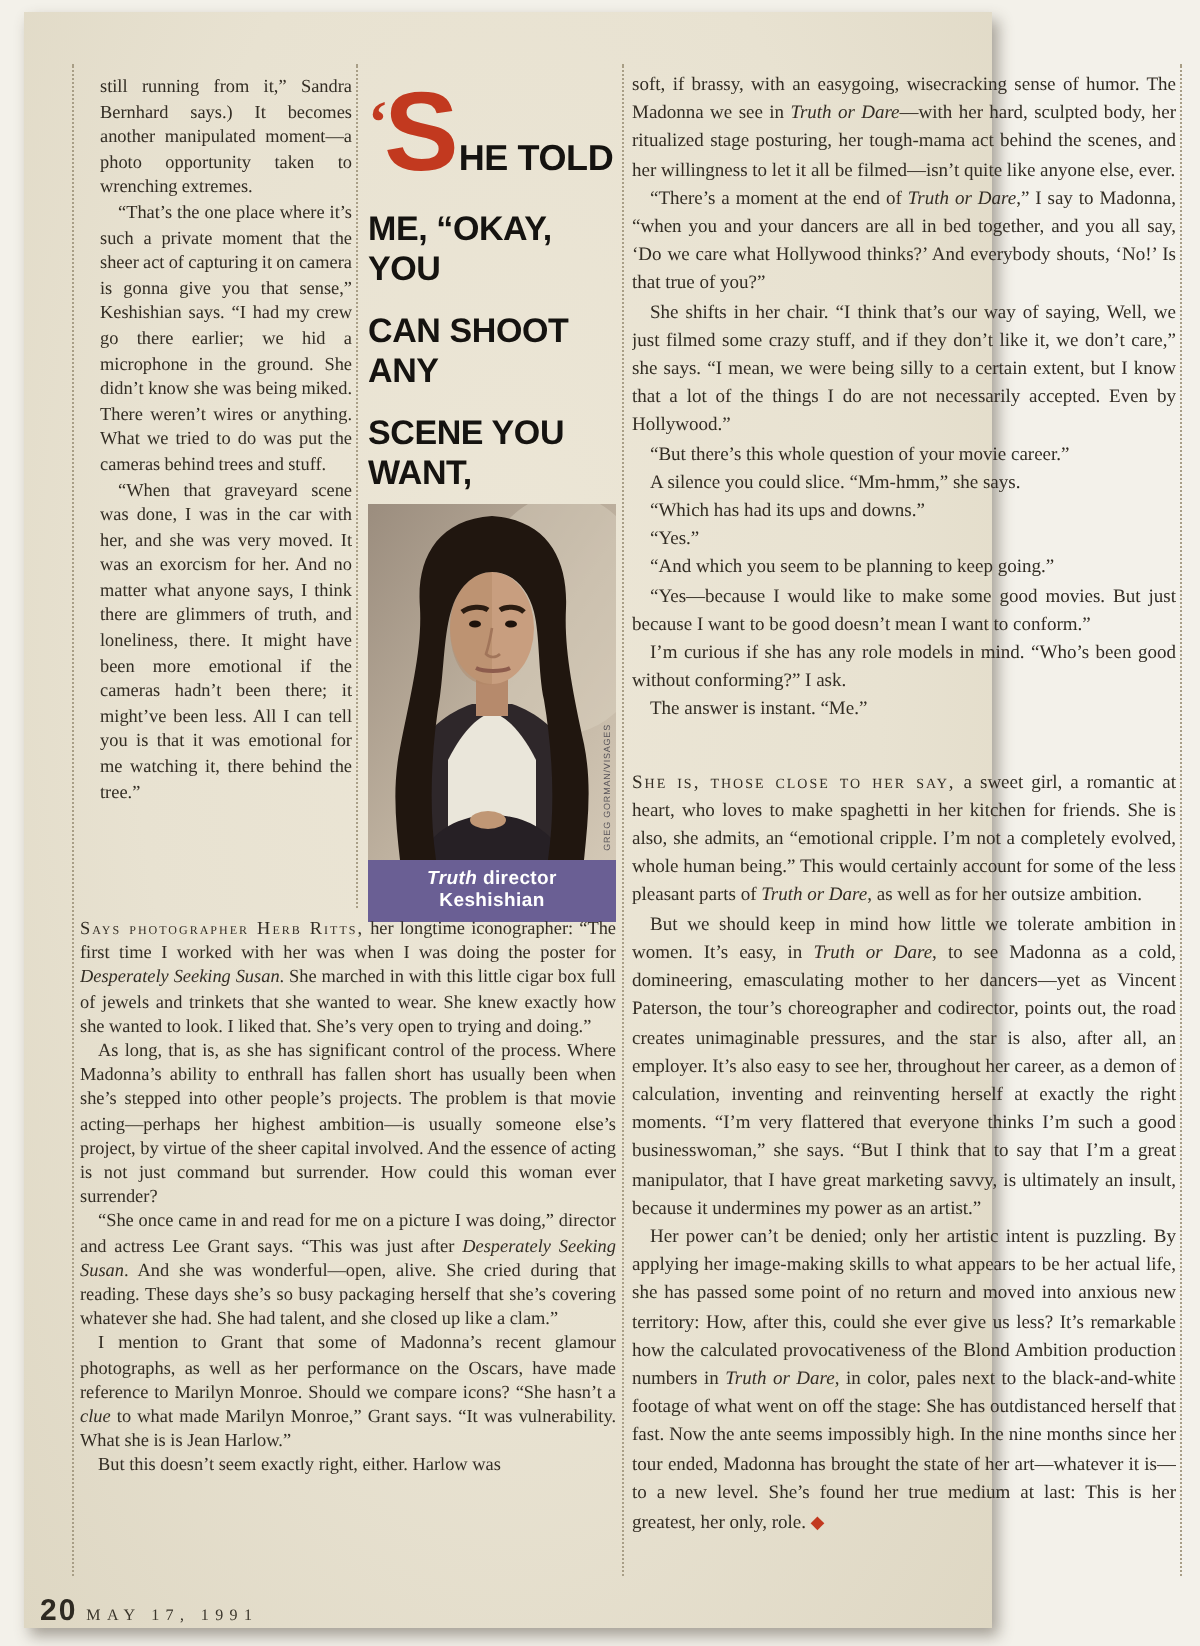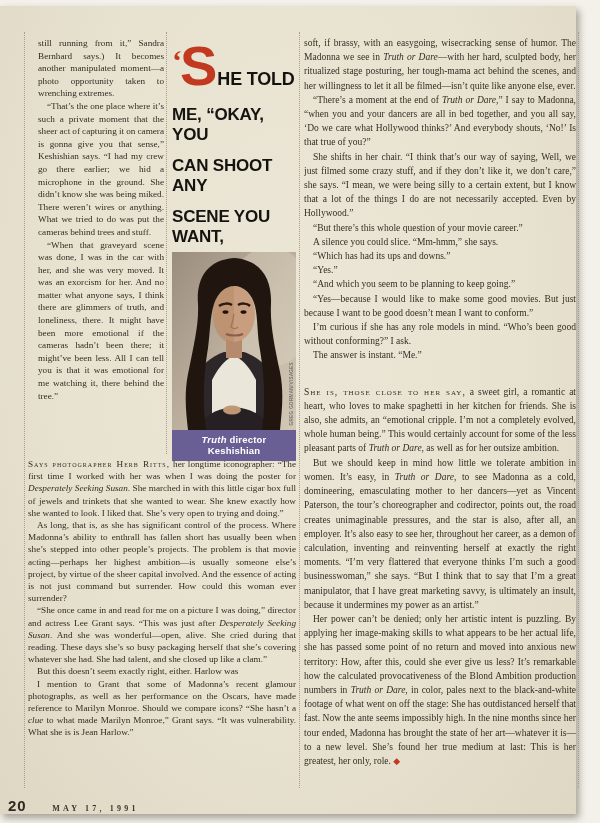--- a/index.html
+++ b/index.html
@@ -1,16 +1,16 @@
 <!DOCTYPE html>
 <html lang="en"><head>
 <meta charset="utf-8">
 <style>
   html,body{margin:0;padding:0;width:600px;height:823px;overflow:hidden;background:#f3f1ea;}
-  .paper{position:absolute;left:0;top:6px;width:576px;height:808px;
+  .paper{position:absolute;left:12px;top:6px;width:484px;height:808px;
     background:radial-gradient(ellipse at 50% 38%, #ece6d6 0%, #e8e2d1 55%, #ded7c3 100%);
     box-shadow:3px 4px 7px rgba(70,62,48,.45);}
   .rule{position:absolute;width:0;border-left:1px dotted #a89e86;}
   .rule-left{left:24px;top:26px;height:756px;}
   .rule-a{left:166px;top:26px;height:422px;}
   .rule-b{left:299px;top:26px;height:756px;}
   .rule-c{left:578px;top:26px;height:756px;}
 
   .col{position:absolute;color:#332d24;font-family:"Liberation Serif",serif;overflow:hidden;}
   .para{margin:0;text-align:justify;hyphens:auto;-webkit-hyphens:auto;}
@@ -34,21 +34,21 @@
 
   .photo{position:absolute;left:172px;top:246px;width:124px;margin:0;}
   .photo svg{display:block;}
   .credit{position:absolute;right:2px;bottom:36px;writing-mode:vertical-rl;transform:rotate(180deg);
     font-family:"Liberation Sans",sans-serif;font-size:4.5px;letter-spacing:0.4px;color:#43404a;opacity:0.85;}
   .caption{background:#6a5f94;color:#fff;font-family:Liberation Sans, sans-serif;font-weight:bold;
     font-size:9.5px;text-align:center;padding:4px 2px 5px;letter-spacing:0.2px;}
 
   .footer{position:absolute;left:8px;top:791px;font-family:"Liberation Sans",sans-serif;color:#2e2a22;}
   .pageno{font-weight:bold;font-size:15px;letter-spacing:1px;}
-  .date{font-family:"Liberation Serif",serif;font-weight:bold;font-size:8px;letter-spacing:3.2px;margin-left:21px;color:#3a352b;}
+  .date{font-family:"Liberation Serif",serif;font-weight:normal;font-size:8px;letter-spacing:3.2px;margin-left:0;color:#3a352b;}
 </style>
 </head>
 <body>
 
 <div class="paper">
   <div class="rule rule-left"></div>
   <div class="rule rule-a"></div>
   <div class="rule rule-b"></div>
   <div class="rule rule-c"></div>
 
@@ -97,22 +97,22 @@
       <path d="M54,82 C58,84 67,84 71,82" stroke="#8d5c4d" stroke-width="2" fill="none"></path>
     </svg>
     <div class="credit">GREG GORMAN/VISAGES</div>
     <figcaption class="caption"><span class="it">Truth </span><span>director Keshishian</span></figcaption>
   </figure>
 
   <div class="col col-wide">
       <p class="para"><span class="sc">Says photographer Herb Ritts,</span><span> her longtime iconographer: “The first time I worked with her was when I was doing the poster for </span><span class="it">Desperately Seeking Susan</span><span>. She marched in with this little cigar box full of jewels and trinkets that she wanted to wear. She knew exactly how she wanted to look. I liked that. She’s very open to trying and doing.”</span></p>
       <p class="para ind"><span>As long, that is, as she has significant control of the process. Where Madonna’s ability to enthrall has fallen short has usually been when she’s stepped into other people’s projects. The problem is that movie acting—perhaps her highest ambition—is usually someone else’s project, by virtue of the sheer capital involved. And the essence of acting is not just command but surrender. How could this woman ever surrender?</span></p>
       <p class="para ind"><span>“She once came in and read for me on a picture I was doing,” director and actress Lee Grant says. “This was just after </span><span class="it">Desperately Seeking Susan</span><span>. And she was wonderful—open, alive. She cried during that reading. These days she’s so busy packaging herself that she’s covering whatever she had. She had talent, and she closed up like a clam.”</span></p>
+      <p class="para ind"><span>I mention to Grant that some of Madonna’s recent glamour photographs, as well as her performance on the Oscars, have made reference to Marilyn Monroe. Should we compare icons? “She hasn’t a </span><span class="it">clue</span><span> to what made Marilyn Monroe,” Grant says. “It was vulnerability. What she is is Jean Harlow.”</span></p>
       <p class="para ind"><span>But this doesn’t seem exactly right, either. Harlow was</span></p>
-      <p class="para ind"><span>I mention to Grant that some of Madonna’s recent glamour photographs, as well as her performance on the Oscars, have made reference to Marilyn Monroe. Should we compare icons? “She hasn’t a </span><span class="it">clue</span><span> to what made Marilyn Monroe,” Grant says. “It was vulnerability. What she is is Jean Harlow.”</span></p>
     </div>
 
   <div class="col col-right">
       <p class="para"><span>soft, if brassy, with an easygoing, wisecracking sense of humor. The Madonna we see in </span><span class="it">Truth or Dare</span><span>—with her hard, sculpted body, her ritualized stage posturing, her tough-mama act behind the scenes, and her willingness to let it all be filmed—isn’t quite like anyone else, ever.</span></p>
       <p class="para ind"><span>“There’s a moment at the end of </span><span class="it">Truth or Dare</span><span>,” I say to Madonna, “when you and your dancers are all in bed together, and you all say, ‘Do we care what Hollywood thinks?’ And everybody shouts, ‘No!’ Is that true of you?”</span></p>
       <p class="para ind"><span>She shifts in her chair. “I think that’s our way of saying, Well, we just filmed some crazy stuff, and if they don’t like it, we don’t care,” she says. “I mean, we were being silly to a certain extent, but I know that a lot of the things I do are not necessarily accepted. Even by Hollywood.”</span></p>
       <p class="para ind"><span>“But there’s this whole question of your movie career.”</span></p>
       <p class="para ind"><span>A silence you could slice. “Mm-hmm,” she says.</span></p>
       <p class="para ind"><span>“Which has had its ups and downs.”</span></p>
       <p class="para ind"><span>“Yes.”</span></p>

